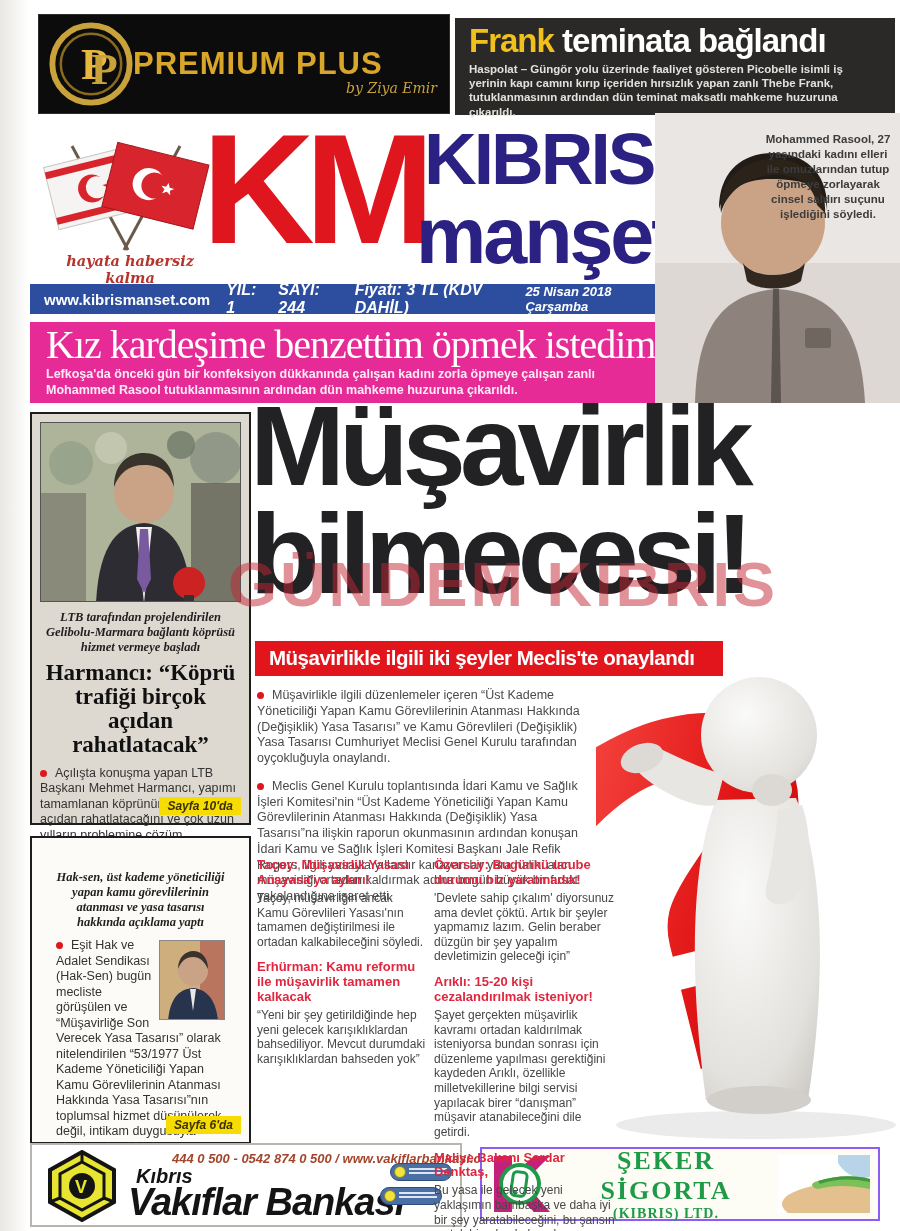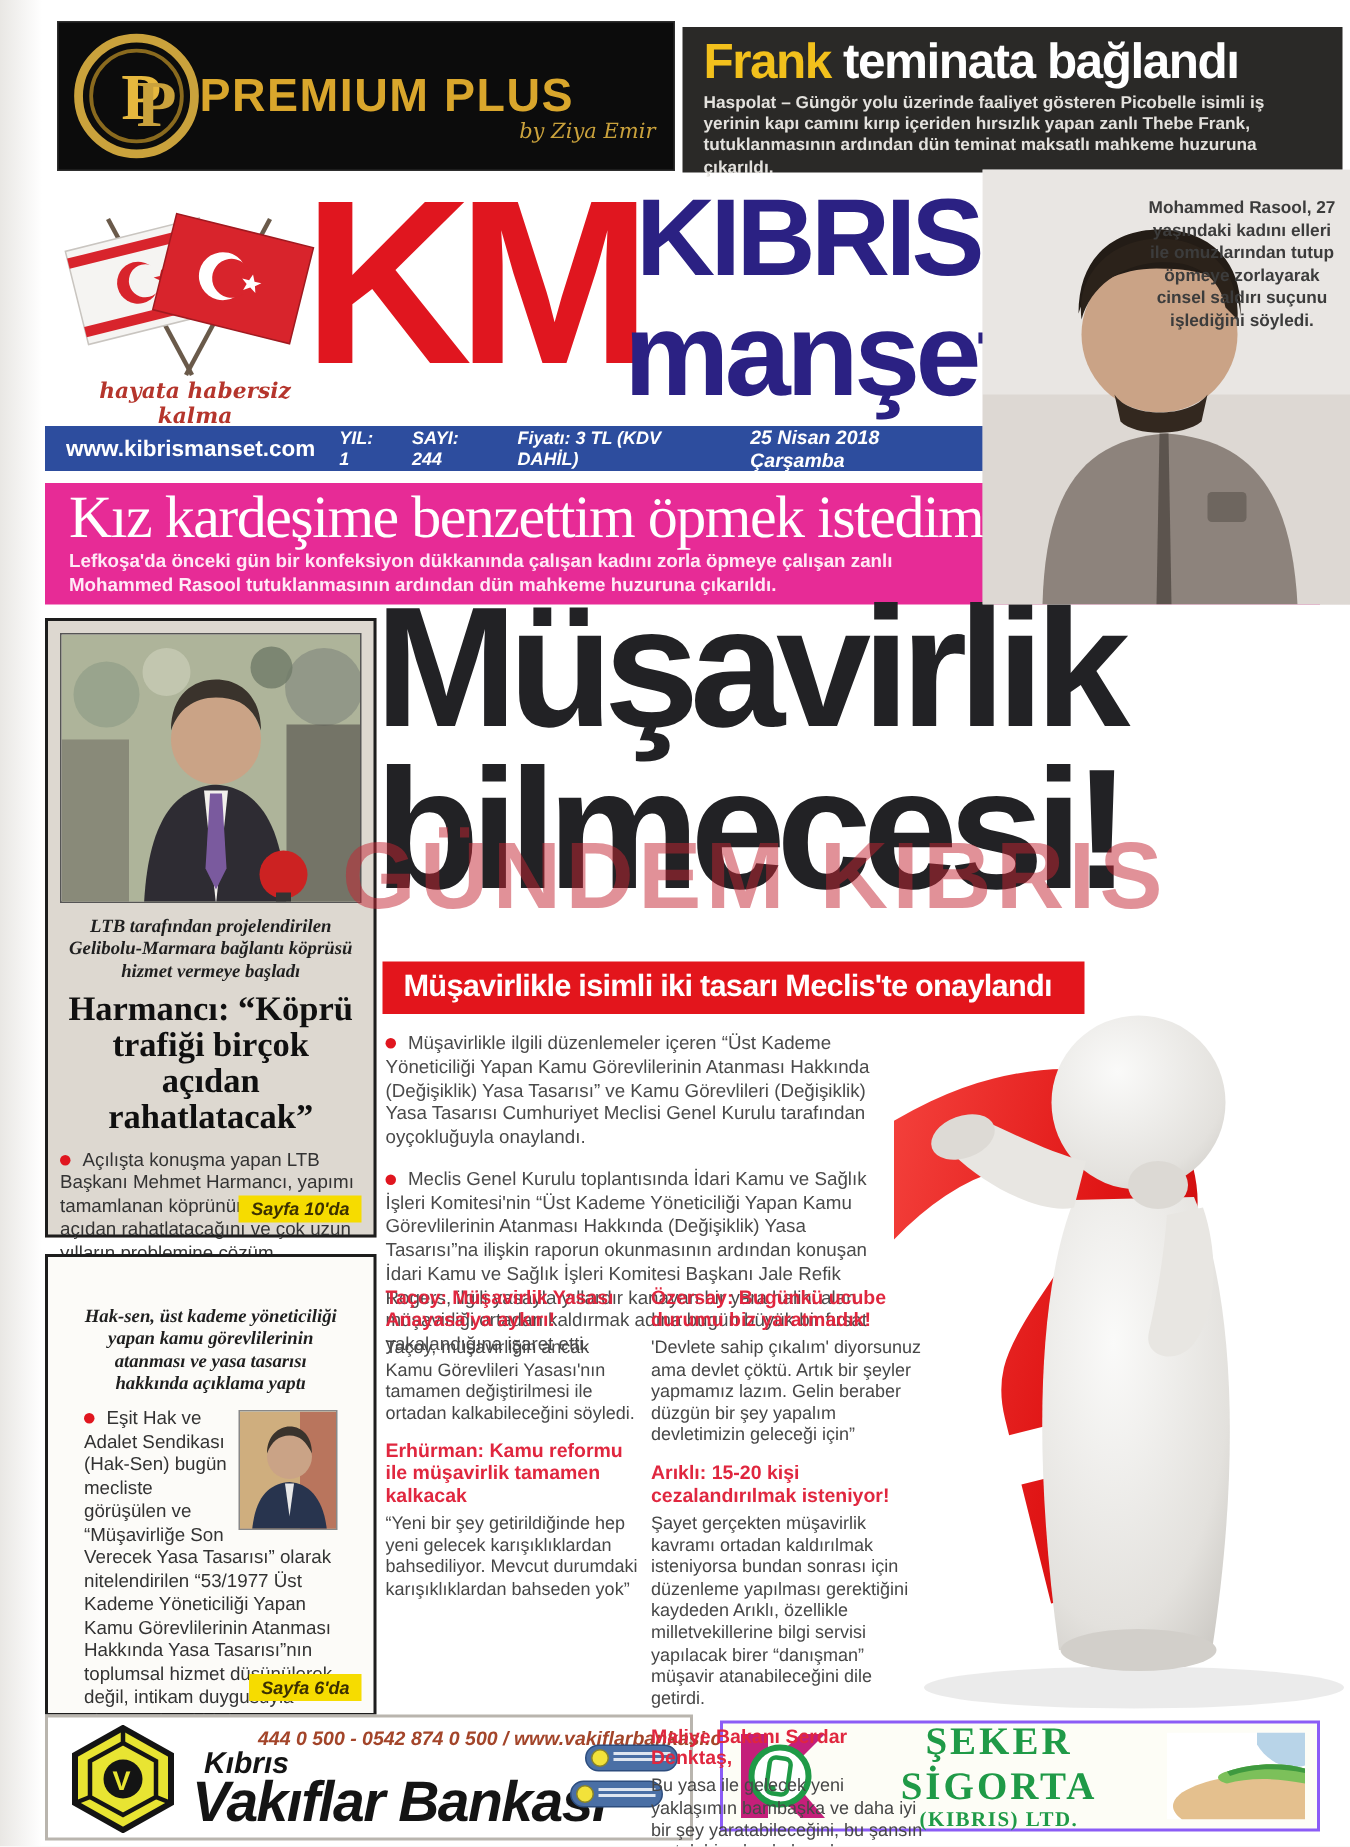--- a/index.html
+++ b/index.html
@@ -37,21 +37,21 @@
 
   .photo-rasool { position:absolute; left:655px; top:113px; width:245px; height:290px; z-index:3;
     background:linear-gradient(180deg,#f0efed 0%,#e2dedb 55%,#cfc9c4 100%); overflow:hidden; }
   .side-note { position:absolute; left:762px; top:132px; width:132px; z-index:4; text-align:center;
     font-size:11.5px; font-weight:bold; color:#3c3c3c; line-height:1.3; }
 
   .infobar { position:absolute; left:30px; top:284px; width:636px; height:30px; z-index:2;
     background:#2d4d9e; color:#ffffff; display:flex; align-items:center; padding:0 14px; gap:16px;
     justify-content:center; }
   .infobar .site { font-weight:bold; font-size:15px; }
-  .infobar .meta { font-size:12px; font-weight:bold; font-style:italic; }
+  .infobar .meta { font-size:16px; font-weight:bold; font-style:italic; }
   .infobar .date { font-size:13px; font-weight:bold; font-style:italic; }
 
   
   .pink-banner { position:absolute; left:30px; top:322px; width:850px; height:81px; z-index:1;
     background:#e72b96; padding:2px 0 0 16px; }
   .pink-head { font-family:"Liberation Serif", serif; font-size:40px; color:#ffffff;
     letter-spacing:-1px; line-height:1.05; white-space:nowrap; }
   .pink-body { margin-top:1px; width:600px; font-size:12.5px; font-weight:bold; color:#ffe9f6; line-height:1.25; }
 
   
@@ -273,21 +273,21 @@
       </g>
     </svg>
   </div>
 
   <div class="main-head">
     <div>Müşavirlik</div>
     <div>bilmecesi!</div>
   </div>
   <div class="watermark">GÜNDEM KIBRIS</div>
 
-  <div class="subhead-bar">Müşavirlikle isimli iki tasarı Meclis'te onaylandı</div>
+  <div class="subhead-bar">Müşavirlikle ilgili iki şeyler Meclis'te onaylandı</div>
 
   <div class="leads">
     <div class="lead-p"><span class="dot"></span><span>Müşavirlikle ilgili düzenlemeler içeren “Üst Kademe Yöneticiliği Yapan Kamu Görevlilerinin Atanması Hakkında (Değişiklik) Yasa Tasarısı” ve Kamu Görevlileri (Değişiklik) Yasa Tasarısı Cumhuriyet Meclisi Genel Kurulu tarafından oyçokluğuyla onaylandı.</span></div>
     <div class="lead-p"><span class="dot"></span><span>Meclis Genel Kurulu toplantısında İdari Kamu ve Sağlık İşleri Komitesi'nin “Üst Kademe Yöneticiliği Yapan Kamu Görevlilerinin Atanması Hakkında (Değişiklik) Yasa Tasarısı”na ilişkin raporun okunmasının ardından konuşan İdari Kamu ve Sağlık İşleri Komitesi Başkanı Jale Refik Rogers, ilgili yasayla yıllardır kanayan bir yara halini alan müşavirliği ortadan kaldırmak adına bugün büyük bir fırsat yakalandığına işaret etti.</span></div>
   </div>
 
   <div class="subcol c1">
     <div class="sec">
       <h4>Taçoy: Müşavirlik Yasası Anayasa'ya aykırı!</h4>
       <p>Taçoy, müşavirliğin ancak Kamu Görevlileri Yasası'nın tamamen değiştirilmesi ile ortadan kalkabileceğini söyledi.</p>

